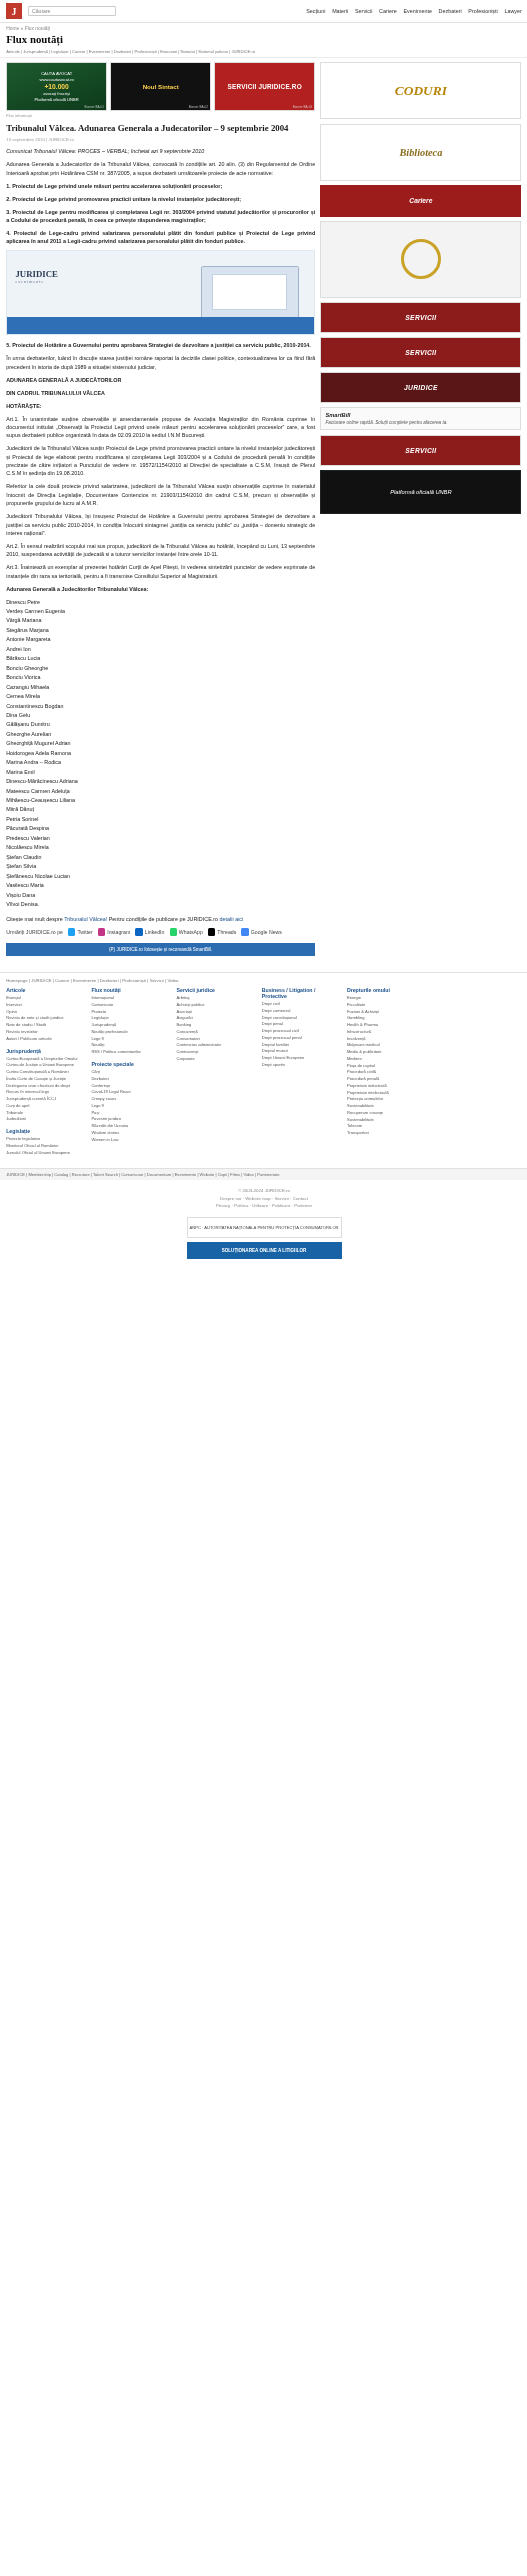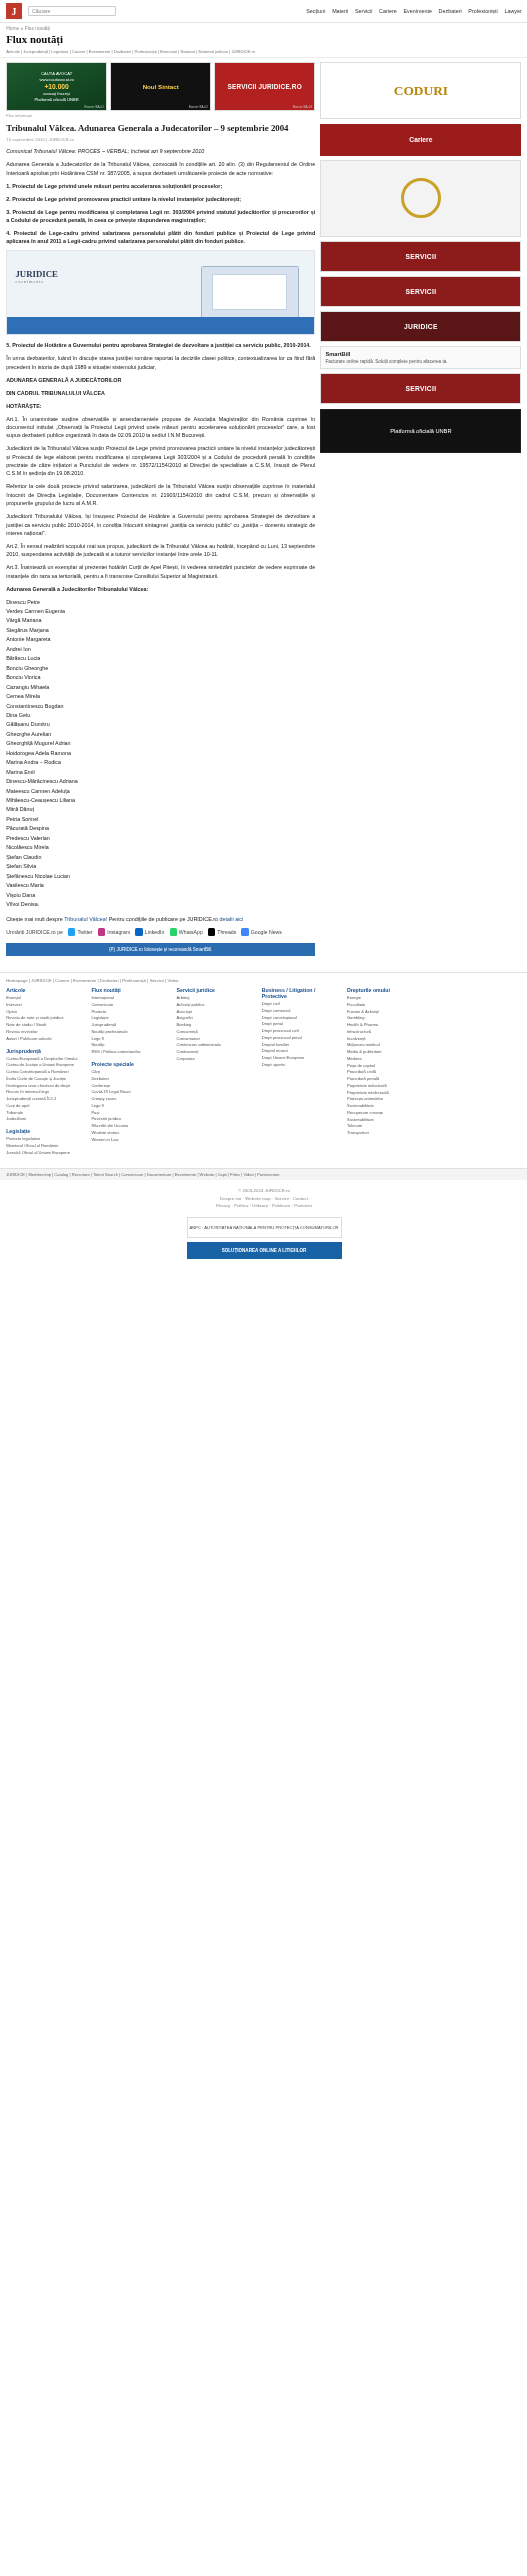--- a/index.html
+++ b/index.html
@@ -33,21 +33,21 @@
   .pagehead {
     padding:2.1px 6.2px 3.1px; font-size:10.8px; font-weight:bold; color:#0a0a0a;
     font-family:"Liberation Serif", serif;
   }
   .subnav {
     padding:1px 6.2px 3.1px; font-size:4.1px; color:#777; border-bottom:0.5px solid #ececec;
   }
   
   .wrap { display:flex; gap:5.2px; padding:4.1px 6.2px 0; }
   .main { width:309px; }
-  .side { width:201px; }
+  .side { width:201px;font-style:italic; }
   
   .banner-row { display:flex; gap:3.1px; margin-bottom:4.1px; }
   .banner {
     height:49px; border:0.5px solid #ddd; position:relative; overflow:hidden;
     display:flex; align-items:center; justify-content:center; text-align:center;
     font-size:5.2px; color:#fff;
   }
   .b1 { width:101px; background:linear-gradient(160deg,#1d5b2e,#0d3a1b); }
   .b2 { width:101px; background:#111; }
   .b3 { width:101px; background:#b32020; }
@@ -272,20 +272,21 @@
         <span><i class="ic" style="background:#000"></i><span>Threads</span></span>
         <span><i class="ic" style="background:#4285f4"></i><span>Google News</span></span>
       </div>
 
       <div class="smartbill">(P) JURIDICE.ro folosește și recomandă SmartBill.</div>
     </div>
   </div>
 
   <div class="side">
     <div class="side-tall">CODURI</div>
+    <div class="side-tall" style="font-size:10.3px;color:#8c6d1f">Biblioteca</div>
     <div class="side-red">Cariere</div>
     <div class="side-mag">
       <div class="circle"></div>
     </div>
     <div class="side-banner">SERVICII</div>
     <div class="side-banner">SERVICII</div>
     <div class="side-banner" style="background:#5a1616">JURIDICE</div>
     <div class="side-card">
       <div class="t">SmartBill</div>
       <div>Facturare online rapidă. Soluții complete pentru afacerea ta.</div>

